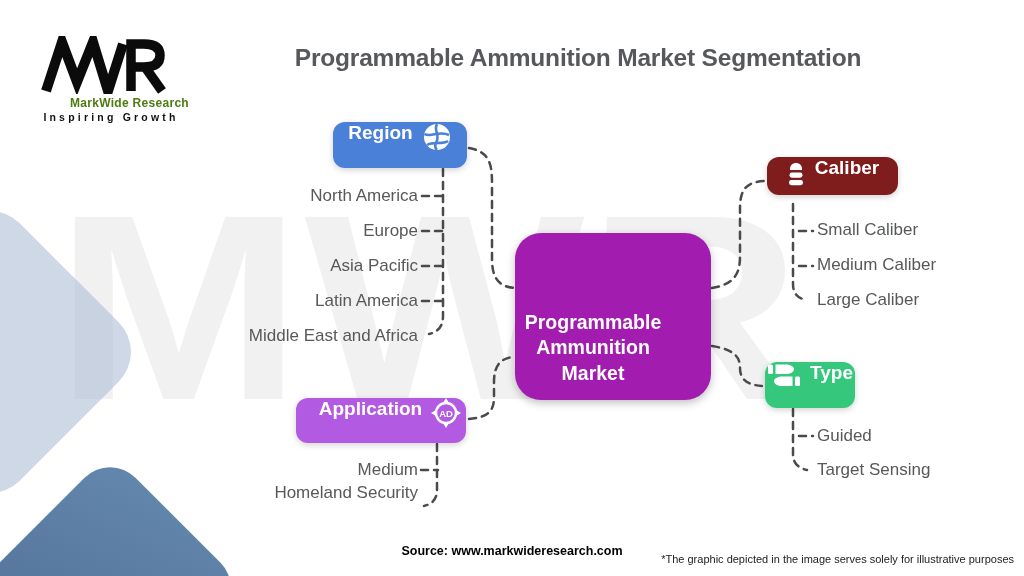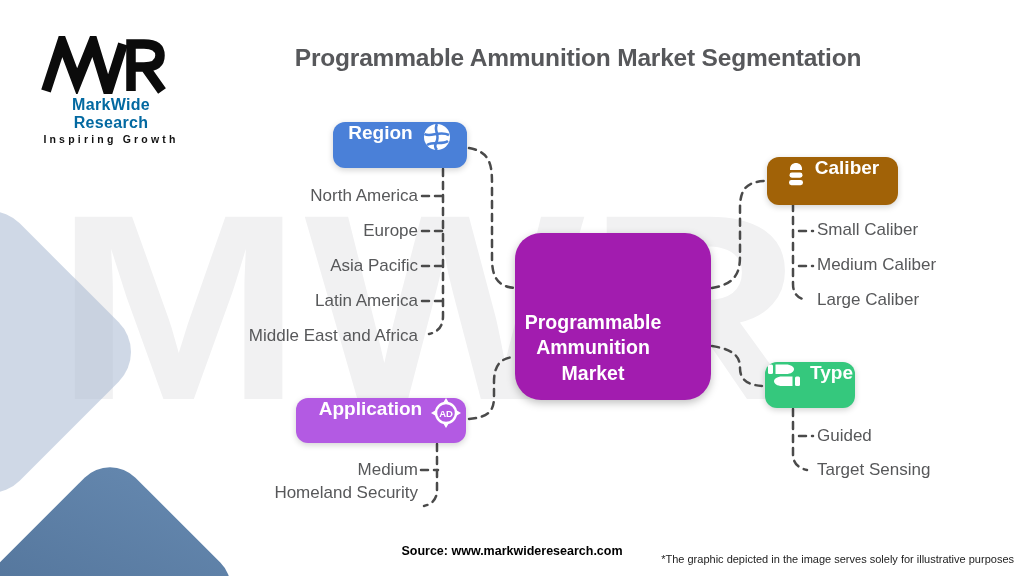--- a/index.html
+++ b/index.html
@@ -21,39 +21,39 @@
     transform:rotate(45deg); z-index:1;
   }
   .diamond-bottom {
     position:absolute; left:14px; top:492px; width:192px; height:192px;
     background:linear-gradient(160deg,#6487ae 0%,#4e6f95 100%);
     border-radius:36px; transform:rotate(45deg); z-index:1;
   }
   
   .logo { position:absolute; left:33px; top:36px; width:156px; text-align:center; z-index:3; }
   .logo svg { display:block; margin:0 auto; }
-  .logo-name { font-size:16px; font-weight:bold; color:#0369a1; letter-spacing:.3px; margin-top:2px; }
+  .logo-name { font-size:12px; font-weight:bold; color:#4d7c0f; letter-spacing:.3px; margin-top:2px;text-align:right; }
   .logo-tag  { font-size:10.5px; font-weight:bold; color:#111; letter-spacing:3.2px; margin-top:1px; }
   
   .title {
     position:absolute; left:256px; top:44px; width:644px; z-index:3;
     text-align:center; font-size:24.5px; font-weight:bold; color:#57585b;
     letter-spacing:-0.2px;
   }
   
   svg.connectors { position:absolute; left:0; top:0; z-index:2; pointer-events:none; }
   
   .node {
     position:absolute; z-index:3; display:flex; align-items:flex-start; justify-content:center;
     gap:9px; border-radius:12px; color:#fff; font-weight:bold;
     box-shadow:0 2px 6px rgba(0,0,0,.18);
   }
   .node .lbl { font-size:19px; }
   .node-region      { left:333px; top:122px; width:134px; height:46px; background:#4a80d8; }
-  .node-caliber     { left:767px; top:157px; width:131px; height:48px; background:#a16207; }
+  .node-caliber     { left:767px; top:157px; width:131px; height:38px; background:#7f1d1d; }
   .node-application { left:296px; top:398px; width:170px; height:45px; background:#b35ae3;padding-left:18px; }
   .node-type        { left:765px; top:362px; width:90px; height:46px; background:#35c87d; }
   .node-center {
     left:515px; top:233px; width:196px; height:167px; background:#a21caf;
     border-radius:26px; flex-direction:column; justify-content:flex-end;
     padding-bottom:14px; box-shadow:0 3px 8px rgba(0,0,0,.25);
   }
   .node-center .lbl {
     width:156px; text-align:center; font-size:19.5px; line-height:1.3; font-weight:bold;
   }

